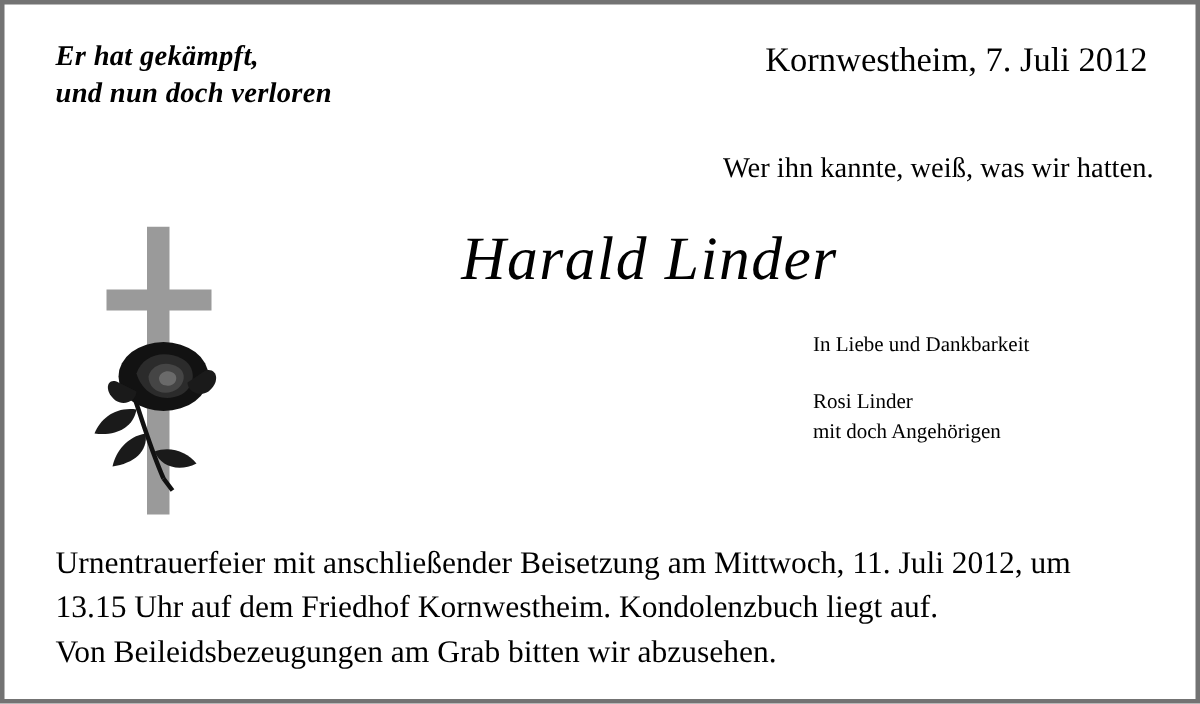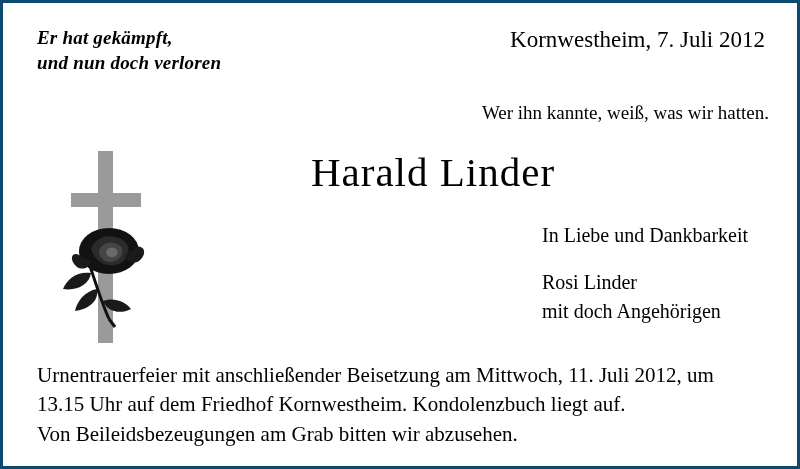--- a/index.html
+++ b/index.html
@@ -13,21 +13,21 @@
     font-family: "Liberation Serif", serif;
     color: #000000;
     overflow: hidden;
   }
   .notice {
     position: relative;
     box-sizing: border-box;
     width: 800px;
     height: 469px;
     background: #ffffff;
-    border: 3px solid #0c4a6e;
+    border: 3px solid #737373;
     padding: 22px 28px 14px 34px;
   }
   .top-row {
     display: flex;
     justify-content: space-between;
     align-items: flex-start;
   }
   .epitaph {
     font-style: italic;
     font-weight: bold;
@@ -49,32 +49,33 @@
   }
   .center-block {
     margin-top: 26px;
     text-align: center;
     padding-left: 60px;
   }
   .deceased-name {
     font-size: 41px;
     letter-spacing: 1px;
     line-height: 1.1;
+    font-style: italic;
   }
   .dates {
     margin-top: 10px;
     font-size: 19px;
     letter-spacing: 0.3px;
   }
   .dates .sep { display: inline-block; width: 26px; }
   .right-block {
     margin-top: 26px;
     text-align: left;
     padding-left: 505px;
-    font-size: 20px;
+    font-size: 14px;
     line-height: 1.45;
   }
   .right-block .gap { height: 18px; }
   .footer {
     position: absolute;
     left: 34px;
     right: 28px;
     bottom: 16px;
     font-size: 21px;
     line-height: 1.42;

